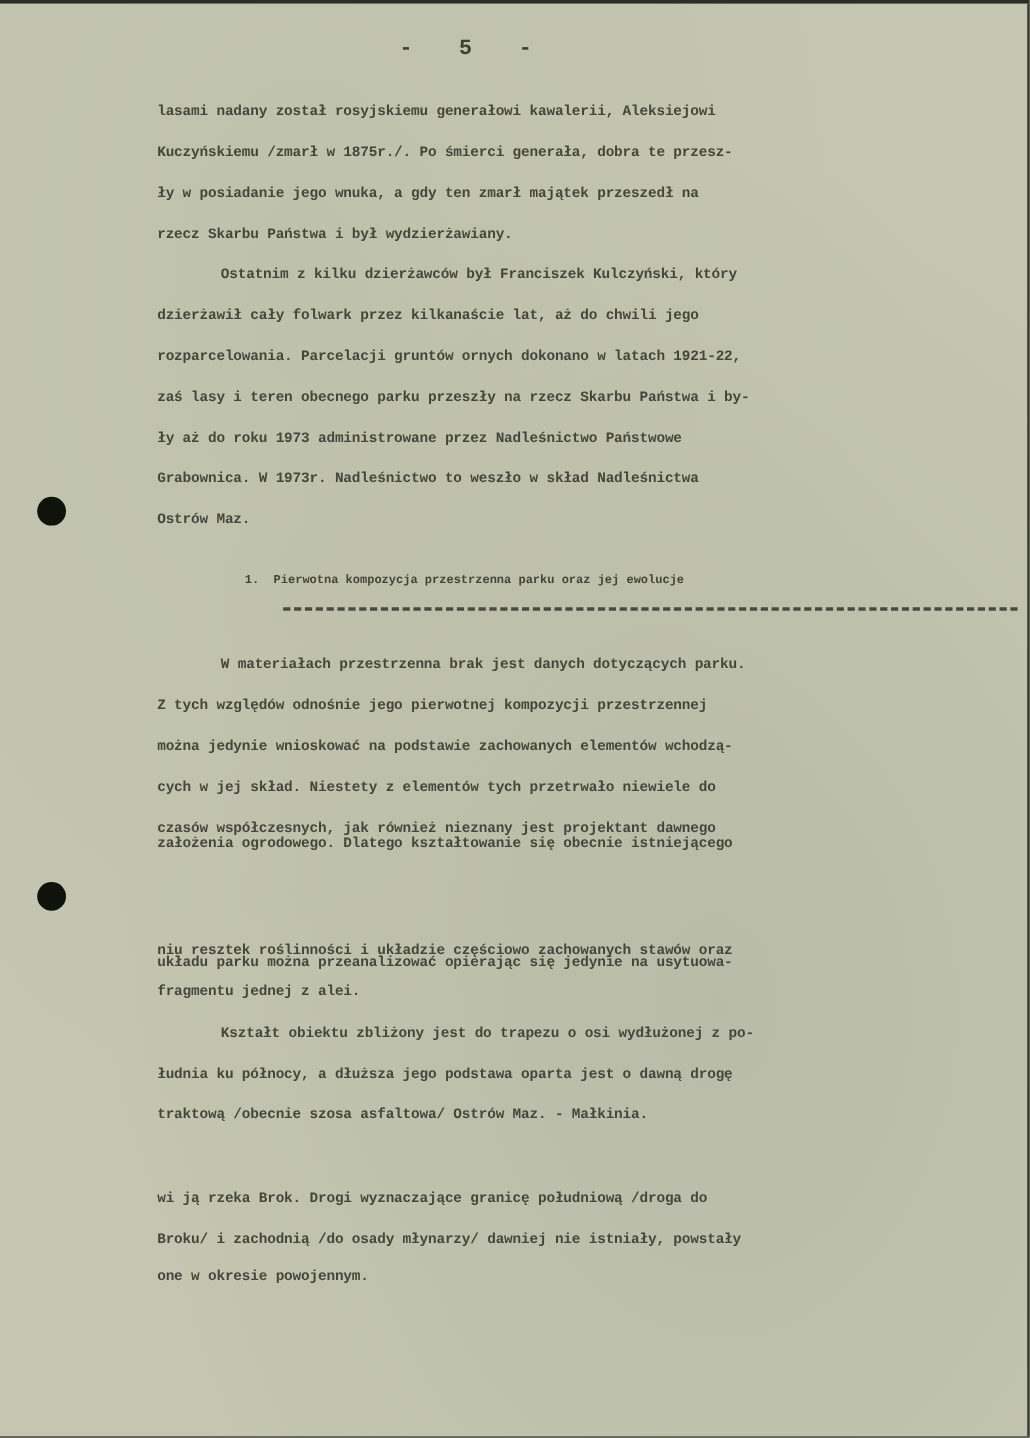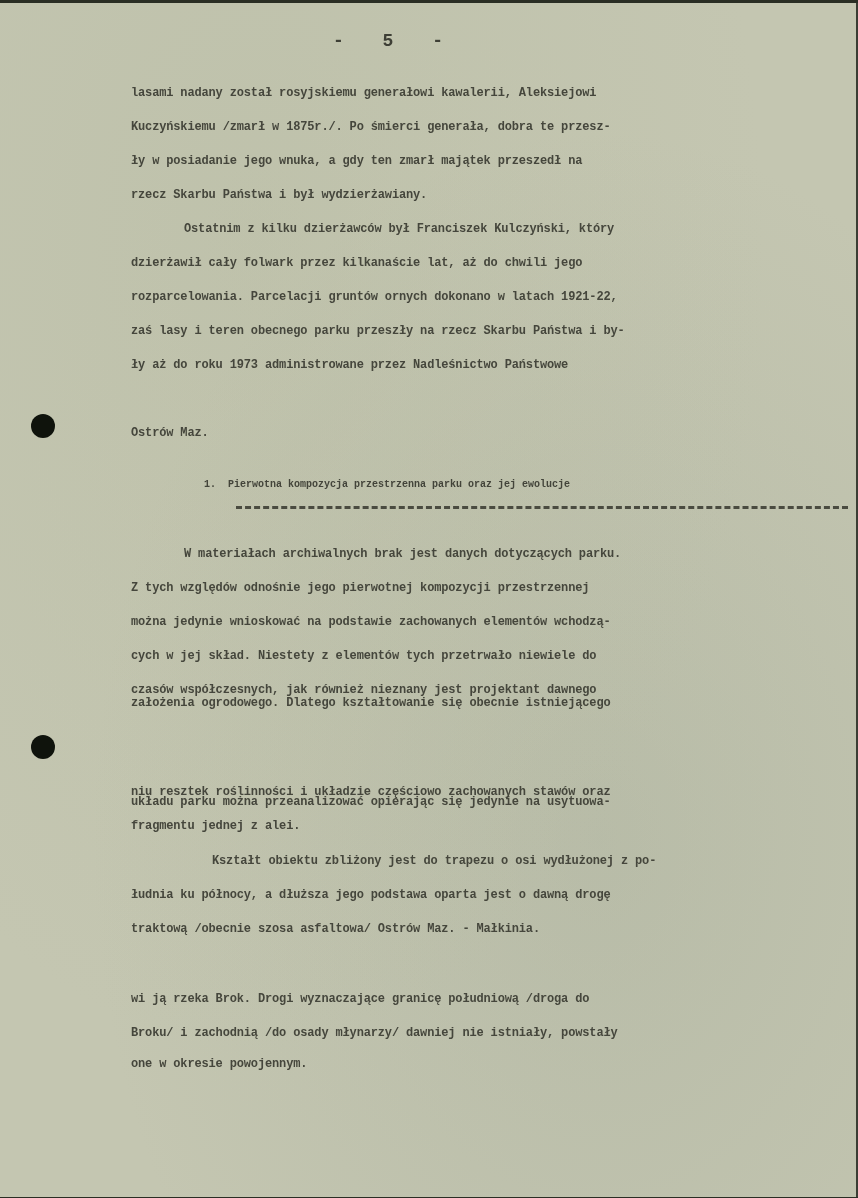--- a/index.html
+++ b/index.html
@@ -54,35 +54,36 @@
   <div class="line" style="top:83px;">lasami nadany został rosyjskiemu generałowi kawalerii, Aleksiejowi</div>
   <div class="line" style="top:117px;">Kuczyńskiemu /zmarł w 1875r./. Po śmierci generała, dobra te przesz-</div>
   <div class="line" style="top:151px;">ły w posiadanie jego wnuka, a gdy ten zmarł majątek przeszedł na</div>
   <div class="line" style="top:185px;">rzecz Skarbu Państwa i był wydzierżawiany.</div>
 
   <div class="line indent" style="top:219px;">Ostatnim z kilku dzierżawców był Franciszek Kulczyński, który</div>
   <div class="line" style="top:253px;">dzierżawił cały folwark przez kilkanaście lat, aż do chwili jego</div>
   <div class="line" style="top:287px;">rozparcelowania. Parcelacji gruntów ornych dokonano w latach 1921-22,</div>
   <div class="line" style="top:321px;">zaś lasy i teren obecnego parku przeszły na rzecz Skarbu Państwa i by-</div>
   <div class="line" style="top:355px;">ły aż do roku 1973 administrowane przez Nadleśnictwo Państwowe</div>
+  <div class="line" style="top:389px;">Grabownica. W 1973r. Nadleśnictwo to weszło w skład Nadleśnictwa</div>
   <div class="line" style="top:423px;">Ostrów Maz.</div>
 
   <div class="heading">1.  Pierwotna kompozycja przestrzenna parku oraz jej ewolucje</div>
   <div class="underline"></div>
 
-  <div class="line indent" style="top:544px;">W materiałach archiwalnych brak jest danych dotyczących parku.</div>
+  <div class="line indent" style="top:544px;">W materiałach przestrzenna brak jest danych dotyczących parku.</div>
   <div class="line" style="top:578px;">Z tych względów odnośnie jego pierwotnej kompozycji przestrzennej</div>
   <div class="line" style="top:612px;">można jedynie wnioskować na podstawie zachowanych elementów wchodzą-</div>
   <div class="line" style="top:646px;">cych w jej skład. Niestety z elementów tych przetrwało niewiele do</div>
   <div class="line" style="top:680px;">czasów współczesnych, jak również nieznany jest projektant dawnego</div>
   <div class="line" style="top:693px;text-align:center;">założenia ogrodowego. Dlatego kształtowanie się obecnie istniejącego</div>
   <div class="line" style="top:792px;">układu parku można przeanalizować opierając się jedynie na usytuowa-</div>
   <div class="line" style="top:782px;">niu resztek roślinności i układzie częściowo zachowanych stawów oraz</div>
   <div class="line" style="top:816px;">fragmentu jednej z alei.</div>
 
-  <div class="line indent" style="top:851px;margin-left:28px;">Kształt obiektu zbliżony jest do trapezu o osi wydłużonej z po-</div>
+  <div class="line indent" style="top:851px;">Kształt obiektu zbliżony jest do trapezu o osi wydłużonej z po-</div>
   <div class="line" style="top:885px;">łudnia ku północy, a dłuższa jego podstawa oparta jest o dawną drogę</div>
   <div class="line" style="top:919px;">traktową /obecnie szosa asfaltowa/ Ostrów Maz. - Małkinia.</div>
 
   <div class="line" style="top:989px;">wi ją rzeka Brok. Drogi wyznaczające granicę południową /droga do</div>
   <div class="line" style="top:1023px;">Broku/ i zachodnią /do osady młynarzy/ dawniej nie istniały, powstały</div>
   <div class="line" style="top:1054px;">one w okresie powojennym.</div>
 </div>
 
 </body></html>

